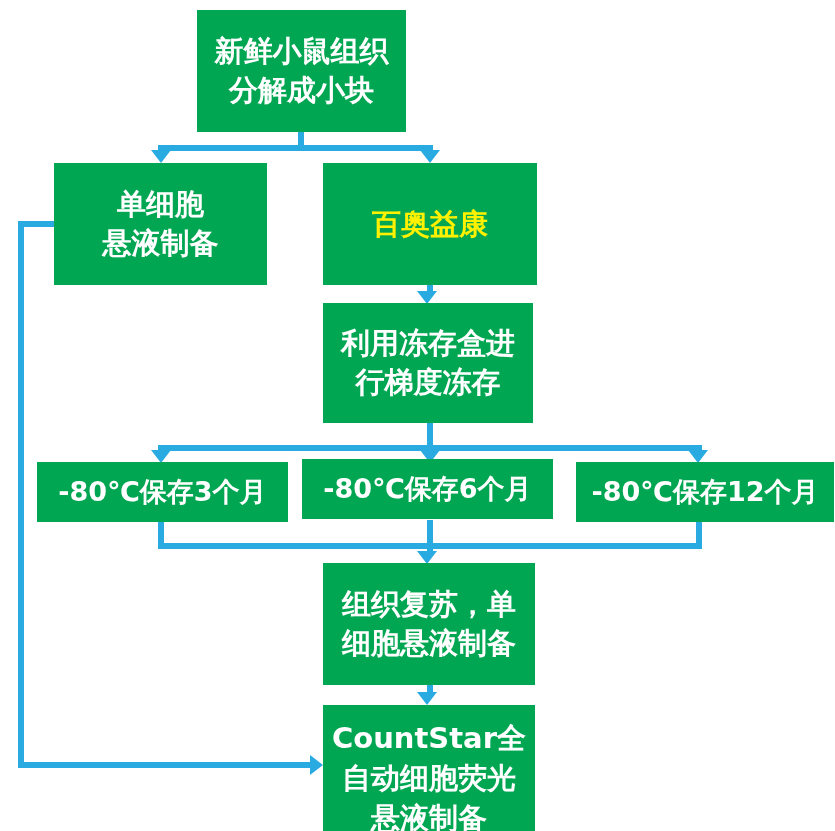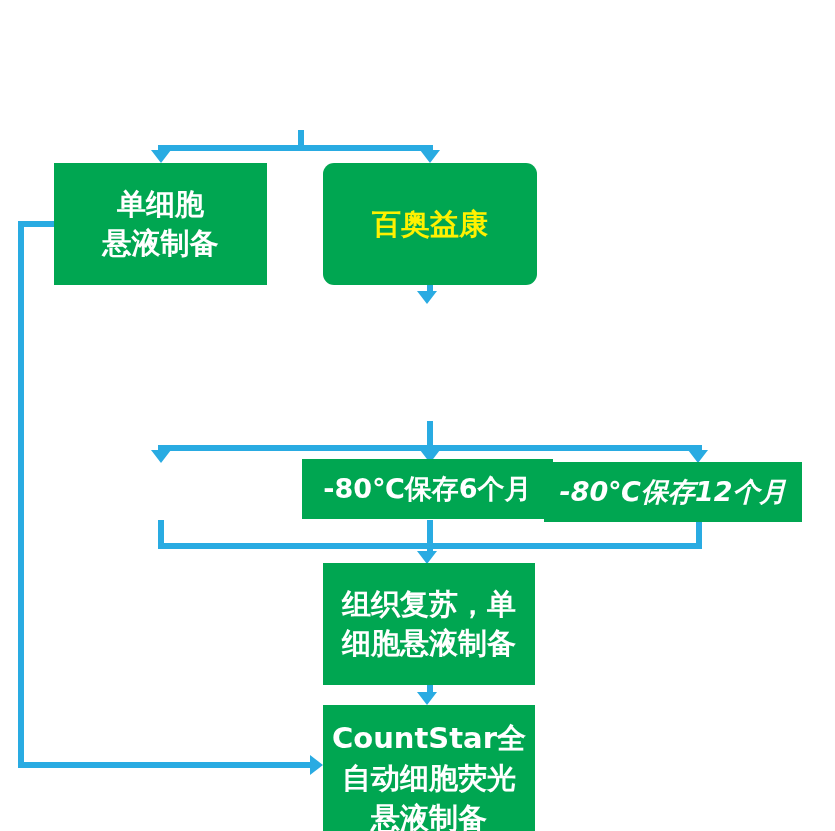--- a/index.html
+++ b/index.html
@@ -70,37 +70,48 @@
   <div class="ah-down" style="left:417px; top:551px;"></div>
 
   <div class="vl" style="left:427px; top:683px; height:11px;"></div>
   <div class="ah-down" style="left:417px; top:692px;"></div>
 
   <div class="hl" style="left:18px; top:221px; width:40px;"></div>
   <div class="vl" style="left:18px; top:221px; height:547px;"></div>
   <div class="hl" style="left:18px; top:762px; width:293px;"></div>
   <div class="ah-right" style="left:310px; top:755px;"></div>
 
+  <div class="node" style="left:197px; top:10px; width:209px; height:122px;">
+    <div>新鲜小鼠组织</div>
+    <div>分解成小块</div>
+  </div>
 
   <div class="node" style="left:54px; top:163px; width:213px; height:122px;justify-content:center;">
     <div>单细胞</div>
     <div>悬液制备</div>
   </div>
 
-  <div class="node yellow-text" style="left:323px; top:163px; width:214px; height:122px; line-height:40px;border-radius:11px;">
+  <div class="node yellow-text" style="left:323px; top:163px; width:214px; height:122px; line-height:40px;">
     <div>百奥益康</div>
   </div>
 
+  <div class="node" style="left:323px; top:303px; width:210px; height:120px;">
+    <div>利用冻存盒进</div>
+    <div>行梯度冻存</div>
+  </div>
 
+  <div class="node small" style="left:37px; top:462px; width:251px; height:60px;">
+    <div>-80℃保存3个月</div>
+  </div>
 
   <div class="node small" style="left:302px; top:459px; width:251px; height:60px;">
     <div>-80℃保存6个月</div>
   </div>
 
-  <div class="node small" style="left:544px; top:462px; width:258px; height:60px;font-style:italic;">
+  <div class="node small" style="left:576px; top:462px; width:258px; height:60px;">
     <div>-80℃保存12个月</div>
   </div>
 
   <div class="node" style="left:323px; top:563px; width:212px; height:122px;text-align:center;">
     <div>组织复苏，单</div>
     <div>细胞悬液制备</div>
   </div>
 
   <div class="node" style="left:323px; top:705px; width:212px; height:146px; line-height:40px;">
     <div>CountStar全</div>

